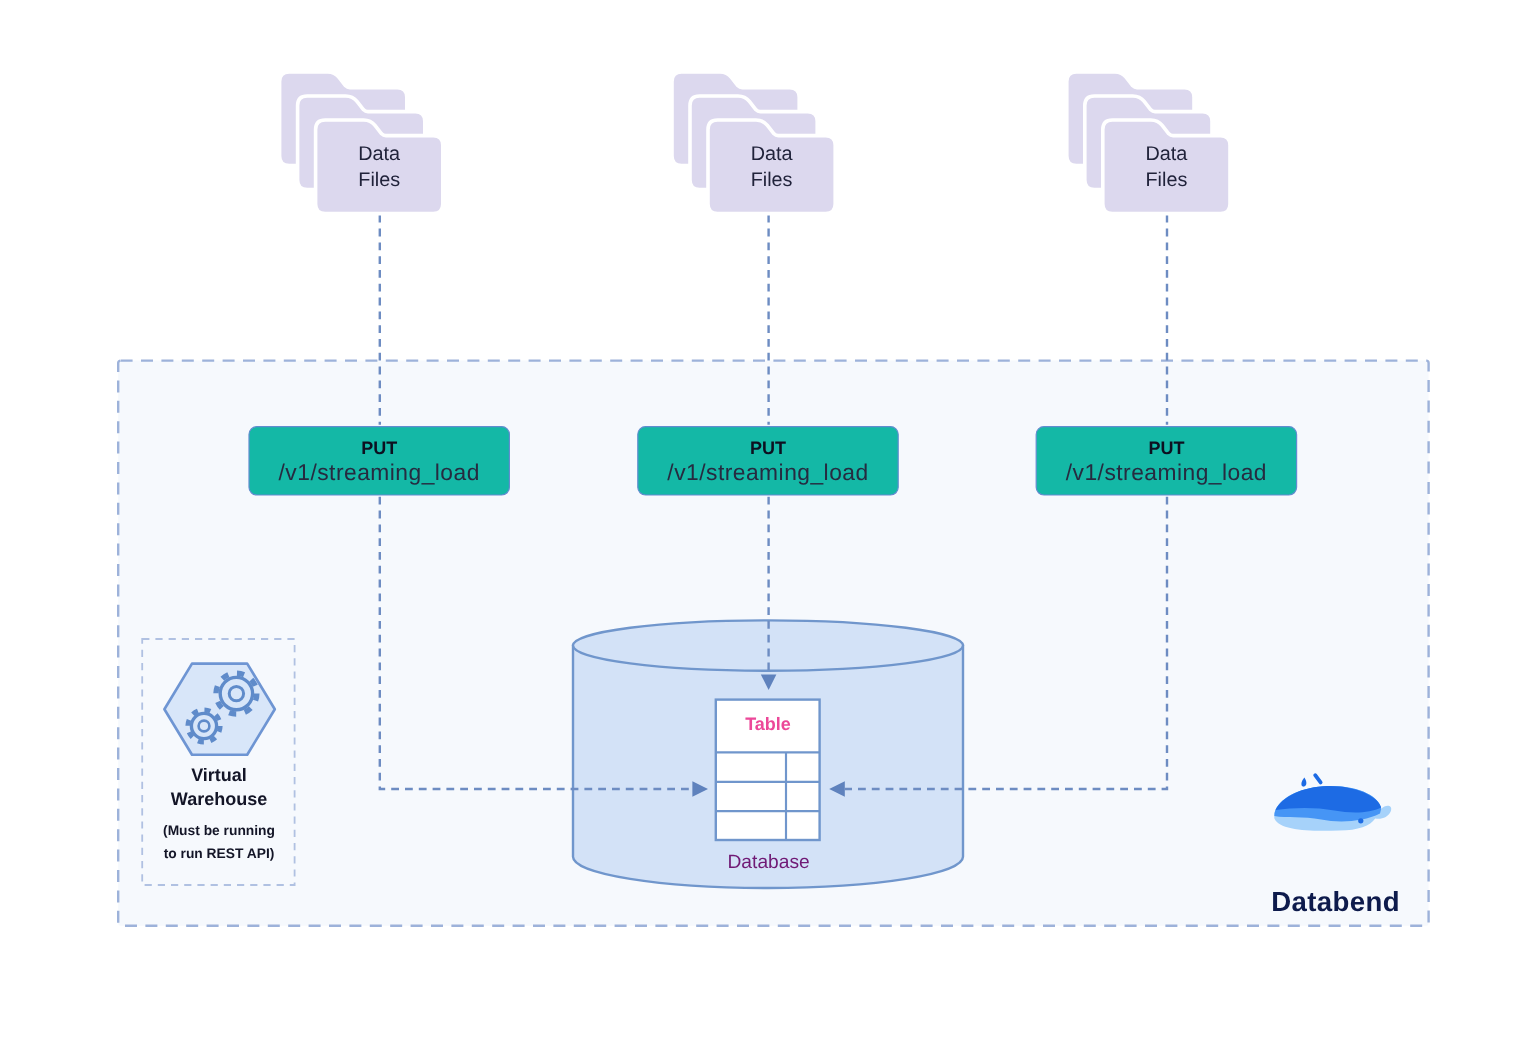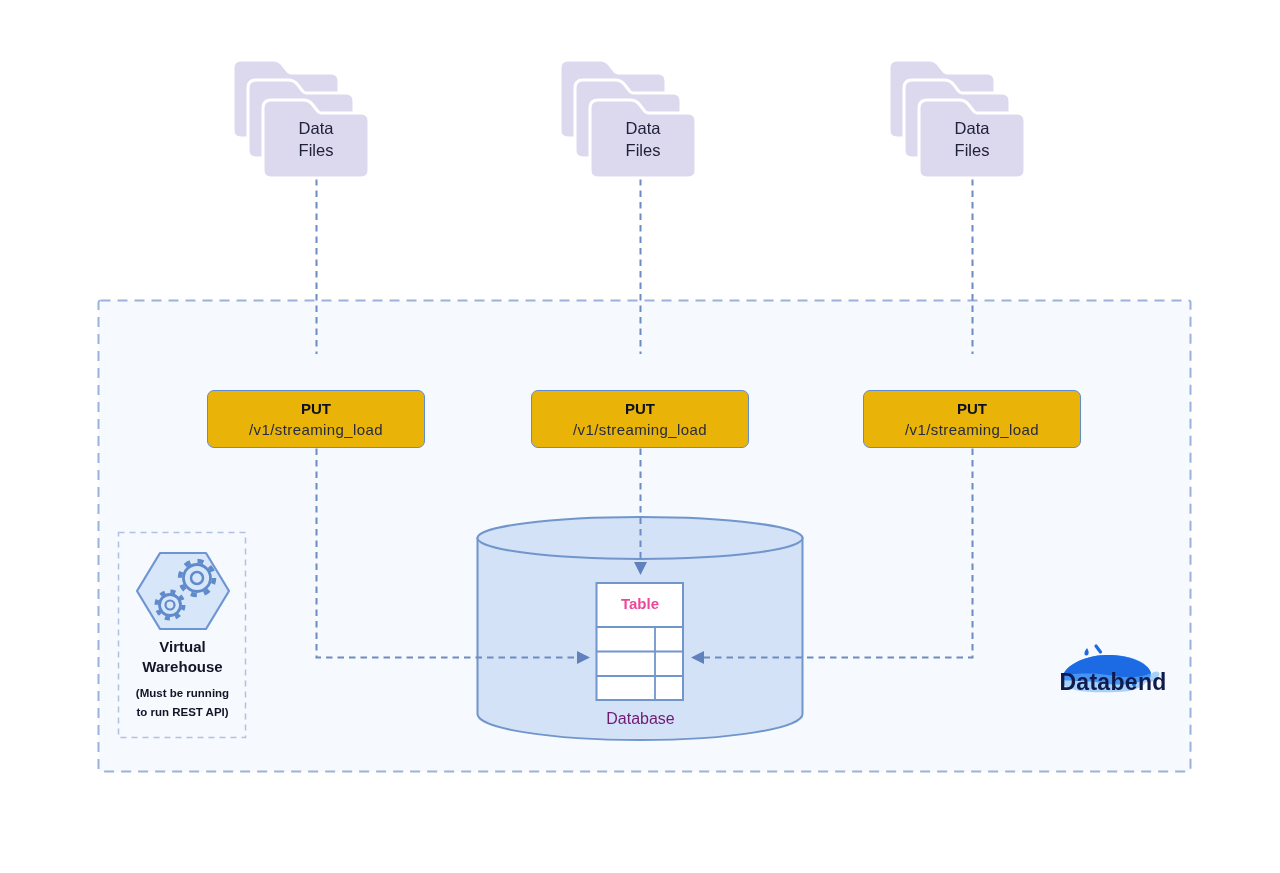--- a/index.html
+++ b/index.html
@@ -6,23 +6,23 @@
   body{width:1280px;height:873px;position:relative;overflow:hidden;
        font-family:"Liberation Sans","DejaVu Sans",sans-serif;}
   .stage{position:absolute;left:0;top:0;width:1080px;height:873px;}
   .stage > svg{position:absolute;left:0;top:0;}
   .abs{position:absolute;box-sizing:border-box;}
 
   .folder-label{font-size:16.5px;font-weight:500;color:#20223a;line-height:22px;
                 text-align:center;word-spacing:9999px;}
 
   .endpoint{display:flex;flex-direction:column;align-items:center;justify-content:center;
-            background:#eab308;border:1.5px solid #628cd0;border-radius:7px;margin-top:35px;}
+            background:#14b8a6;border:1.5px solid #628cd0;border-radius:7px;}
   .ep-method{font-size:15px;font-weight:bold;color:#0d1020;line-height:18px;}
-  .ep-path{font-size:15px;color:#262b40;letter-spacing:0.4px;line-height:18px;margin-top:3px;text-align:right;}
+  .ep-path{font-size:19px;color:#262b40;letter-spacing:0.4px;line-height:18px;margin-top:3px;text-align:right;}
 
   .tbl-label{font-size:15px;font-weight:bold;color:#ec4899;text-align:center;}
   .db-label{font-size:16px;font-weight:normal;color:#701a75;text-align:center;}
 
   .vw-title{font-size:15px;font-weight:bold;color:#131527;line-height:20px;
             text-align:center;word-spacing:9999px;}
   .vw-note{font-size:11.5px;font-weight:bold;color:#131527;line-height:19px;text-align:center;}
   .vw-note span{display:block;}
 
   .brand{font-size:23px;font-weight:bold;color:#0e1b4c;text-align:center;letter-spacing:0.3px;}
@@ -131,15 +131,15 @@
 
   <div class="abs tbl-label" style="left:597px;top:595px;width:86px;">Table</div>
   <div class="abs db-label" style="left:565px;top:710px;width:151px;">Database</div>
 
   <div class="abs vw-note" style="left:116px;top:684px;width:133px;">
     <span>(Must be running</span>
     <span>to run REST API)</span>
   </div>
   <div class="abs vw-title" style="left:119px;top:637px;width:127px;">Virtual Warehouse</div>
 
-  <div class="abs brand" style="left:1040px;top:669px;width:146px;">Databend</div>
+  <div class="abs brand" style="left:1040px;top:738px;width:146px;">Databend</div>
 
 </div>
 
 </body></html>

